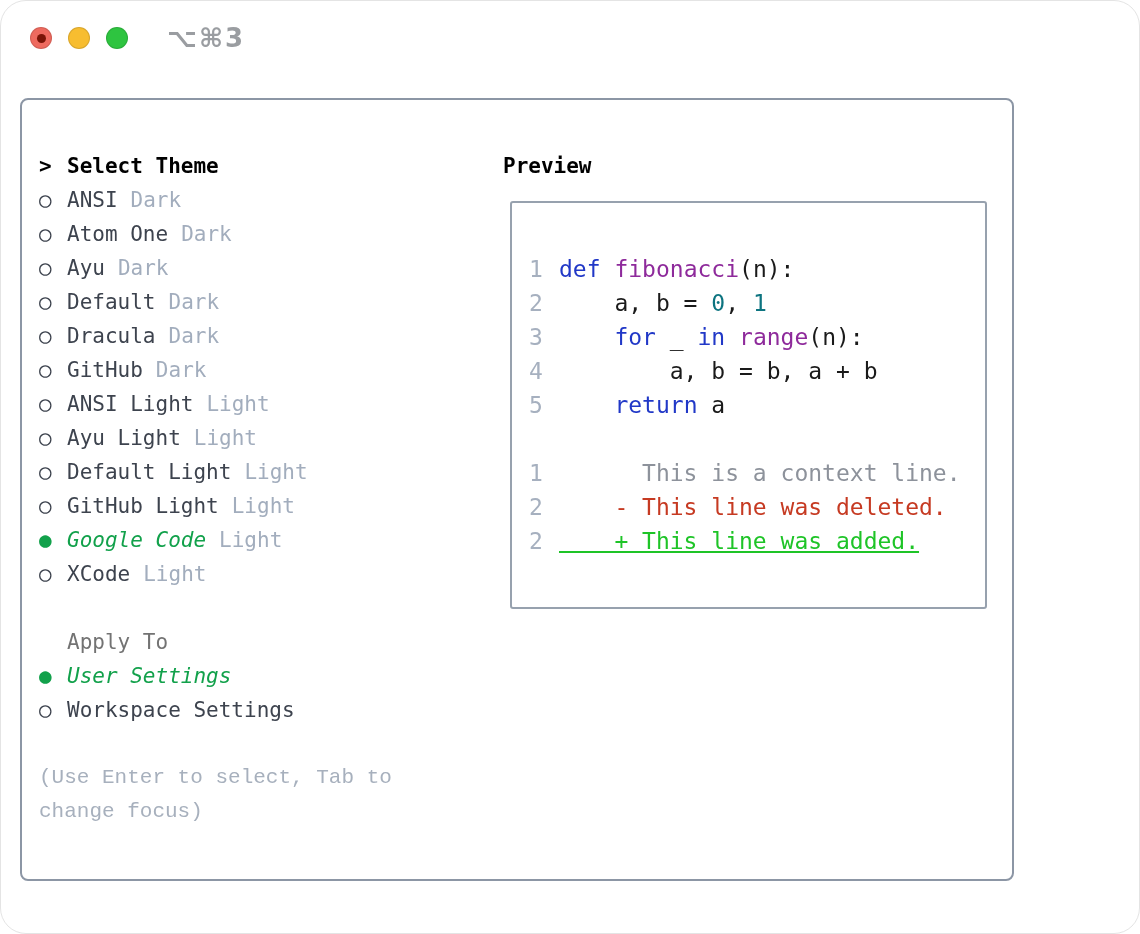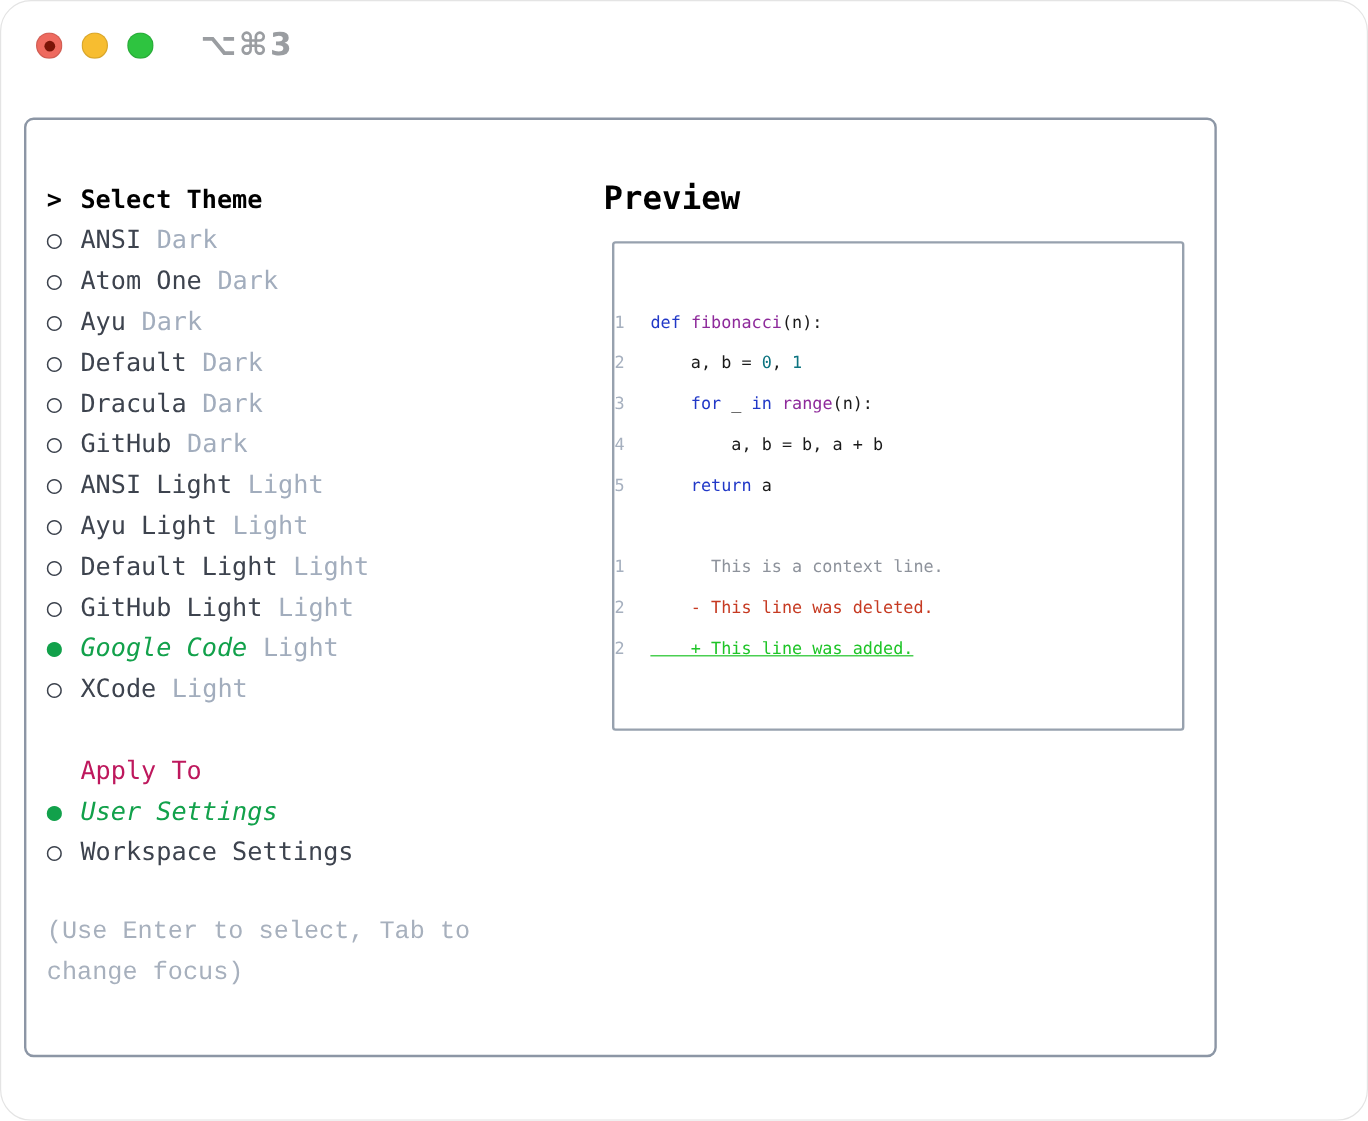--- a/index.html
+++ b/index.html
@@ -57,39 +57,39 @@
     color:var(--text-dark,#3d434e);
     white-space:pre;
   }
   .row{ height:34px; display:flex; align-items:baseline; }
   .row .marker{ display:inline-block; width:28px; flex:none; }
   .row .marker.sel{ color:var(--accent-green,#12a14b); }
   .row-header{ font-weight:bold; color:#000; }
   .row-header .marker{ font-weight:bold; }
   .name.sel{ color:var(--accent-green,#12a14b);font-style:italic; }
   .tag{ color:var(--tag-gray,#a2adbd); margin-left:13px; }
-  .row-subheader{ color:#be185d;align-items:flex-end; }
+  .row-subheader{ color:#737373;align-items:flex-end; }
   .help-line{ height:34px; color:var(--help-gray,#a7b0bd);font-family:Liberation Mono, monospace; }
 
   
   .preview-title{
     position:absolute; left:481px; top:49px;
     height:34px; line-height:34px;
-    font-size:27px; font-weight:bold; color:#000;
+    font-size:21px; font-weight:bold; color:#000;
   }
   .preview-box{
     position:absolute; left:488px; top:101px;
     width:477px; height:408px;
     border:2px solid var(--box-border,#97a1ae);
     border-radius:3px;
     background:#fff;
   }
   .codeblock{
-    position:absolute; left:0; top:49px;
-    font-size:14px; line-height:34px; white-space:pre;
+    position:absolute; left:17px; top:49px;
+    font-size:23px; line-height:34px; white-space:pre;
   }
   .line{ height:34px; }
   .ln{
     display:inline-block; width:30px;
     color:var(--line-number-gray,#a6b0bf);
   }
   .src{ color:var(--code-plain,#1a1a1a); }
   .t-keyword{ color:var(--keyword-blue,#2138c7); }
   .t-function{ color:var(--function-purple,#8e2a9b); }
   .t-number{ color:var(--number-teal,#0d7480); }

